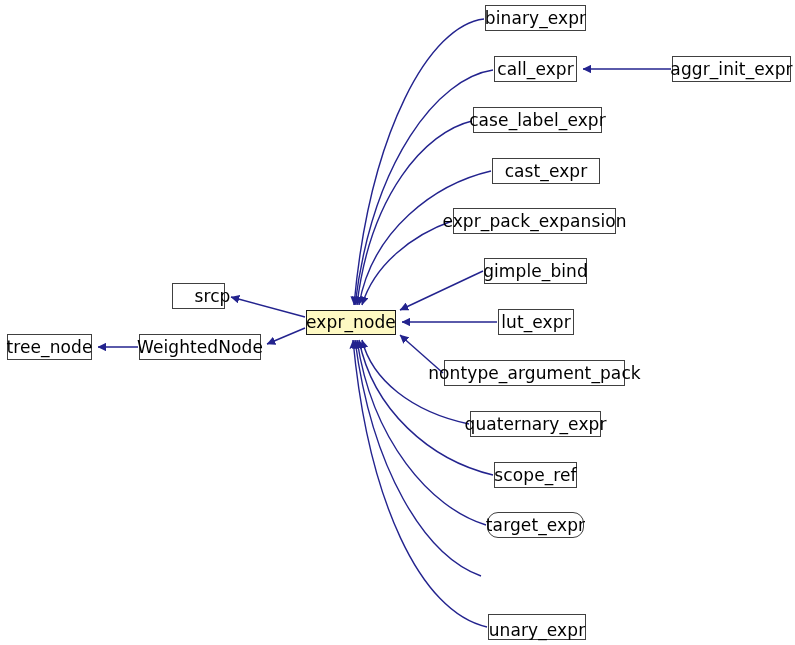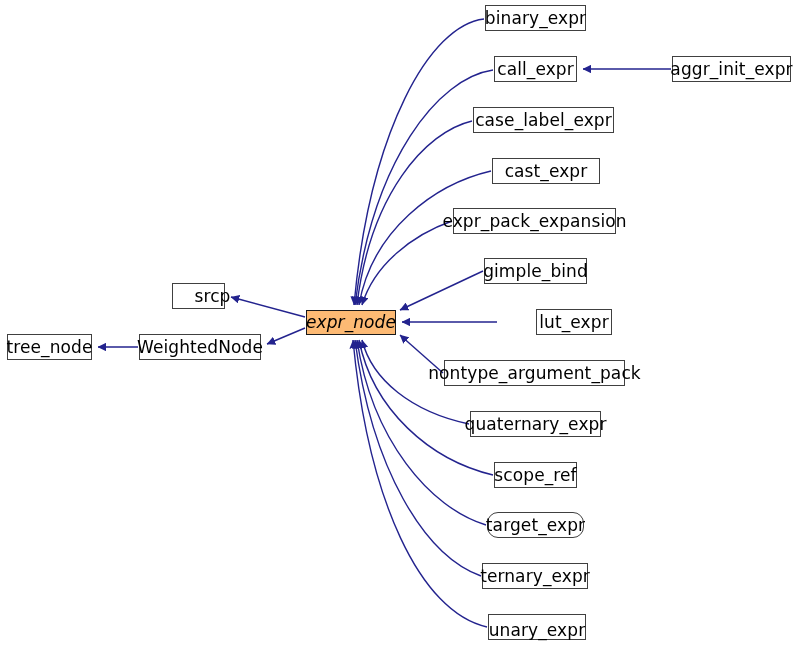--- a/index.html
+++ b/index.html
@@ -31,23 +31,22 @@
     align-items: center;
     justify-content: center;
     font-size: 17px;
     line-height: 1;
     color: #000000;
     white-space: nowrap;
     z-index: 5;
     letter-spacing: 0.1px;
   }
   .node.root {
-    background: #fdba74;
+    background: #fef9c3;
     border-color: #1a1a1a;
-    font-style: italic;
   }
   .node-label {
     display: block;
     padding: 0 2px;
     transform: translateY(-0.5px);
   }
 </style>
 </head>
 <body>
 
@@ -101,50 +100,47 @@
   <div class="node" style="left:139px; top:334px; width:122px; height:26px;">
     <span class="node-label">WeightedNode</span>
   </div>
 
   <div class="node" style="left:485px; top:5px; width:101px; height:26px;">
     <span class="node-label">binary_expr</span>
   </div>
   <div class="node" style="left:494px; top:56px; width:83px; height:26px;">
     <span class="node-label">call_expr</span>
   </div>
-  <div class="node" style="left:473px; top:107px; width:141px; height:26px;">
+  <div class="node" style="left:473px; top:107px; width:129px; height:26px;">
     <span class="node-label">case_label_expr</span>
   </div>
   <div class="node" style="left:492px; top:158px; width:108px; height:26px;">
     <span class="node-label">cast_expr</span>
   </div>
   <div class="node" style="left:453px; top:208px; width:163px; height:26px;">
     <span class="node-label">expr_pack_expansion</span>
   </div>
   <div class="node" style="left:484px; top:258px; width:103px; height:26px;">
     <span class="node-label">gimple_bind</span>
   </div>
-  <div class="node" style="left:498px; top:309px; width:76px; height:26px;margin-left:38px;">
+  <div class="node" style="left:498px; top:309px; width:76px; height:26px;">
     <span class="node-label">lut_expr</span>
   </div>
   <div class="node" style="left:444px; top:360px; width:181px; height:26px;">
     <span class="node-label">nontype_argument_pack</span>
   </div>
   <div class="node" style="left:470px; top:411px; width:131px; height:26px;">
     <span class="node-label">quaternary_expr</span>
   </div>
   <div class="node" style="left:494px; top:462px; width:83px; height:26px;">
     <span class="node-label">scope_ref</span>
   </div>
   <div class="node" style="left:487px; top:512px; width:97px; height:26px;border-radius:11px;">
     <span class="node-label">target_expr</span>
   </div>
-  <div class="node" style="left:482px; top:563px; width:106px; height:26px;">
-    <span class="node-label">ternary_expr</span>
-  </div>
   <div class="node" style="left:488px; top:614px; width:98px; height:26px;align-items:flex-end;">
     <span class="node-label">unary_expr</span>
   </div>
 
   <div class="node" style="left:672px; top:56px; width:119px; height:26px;">
     <span class="node-label">aggr_init_expr</span>
   </div>
 
 </div>
 

